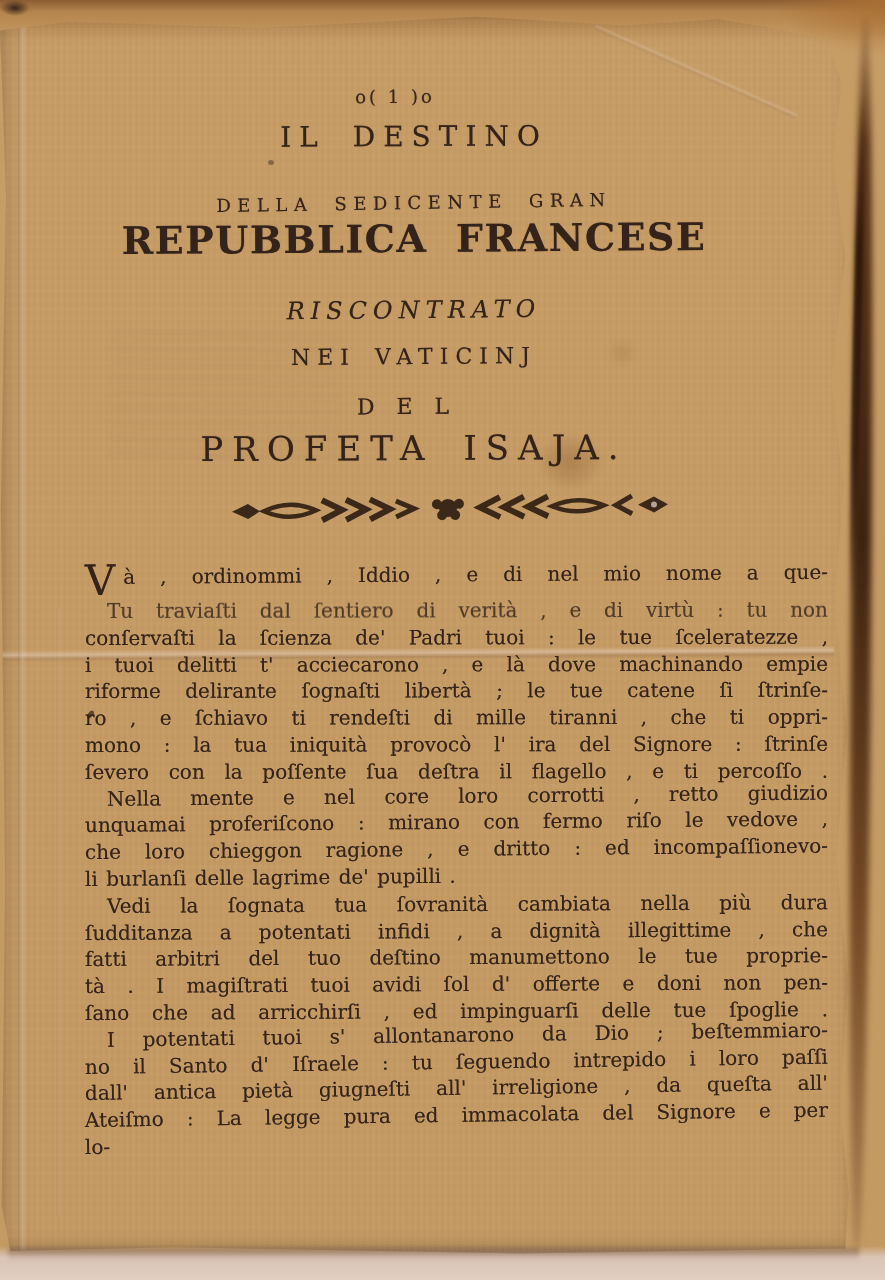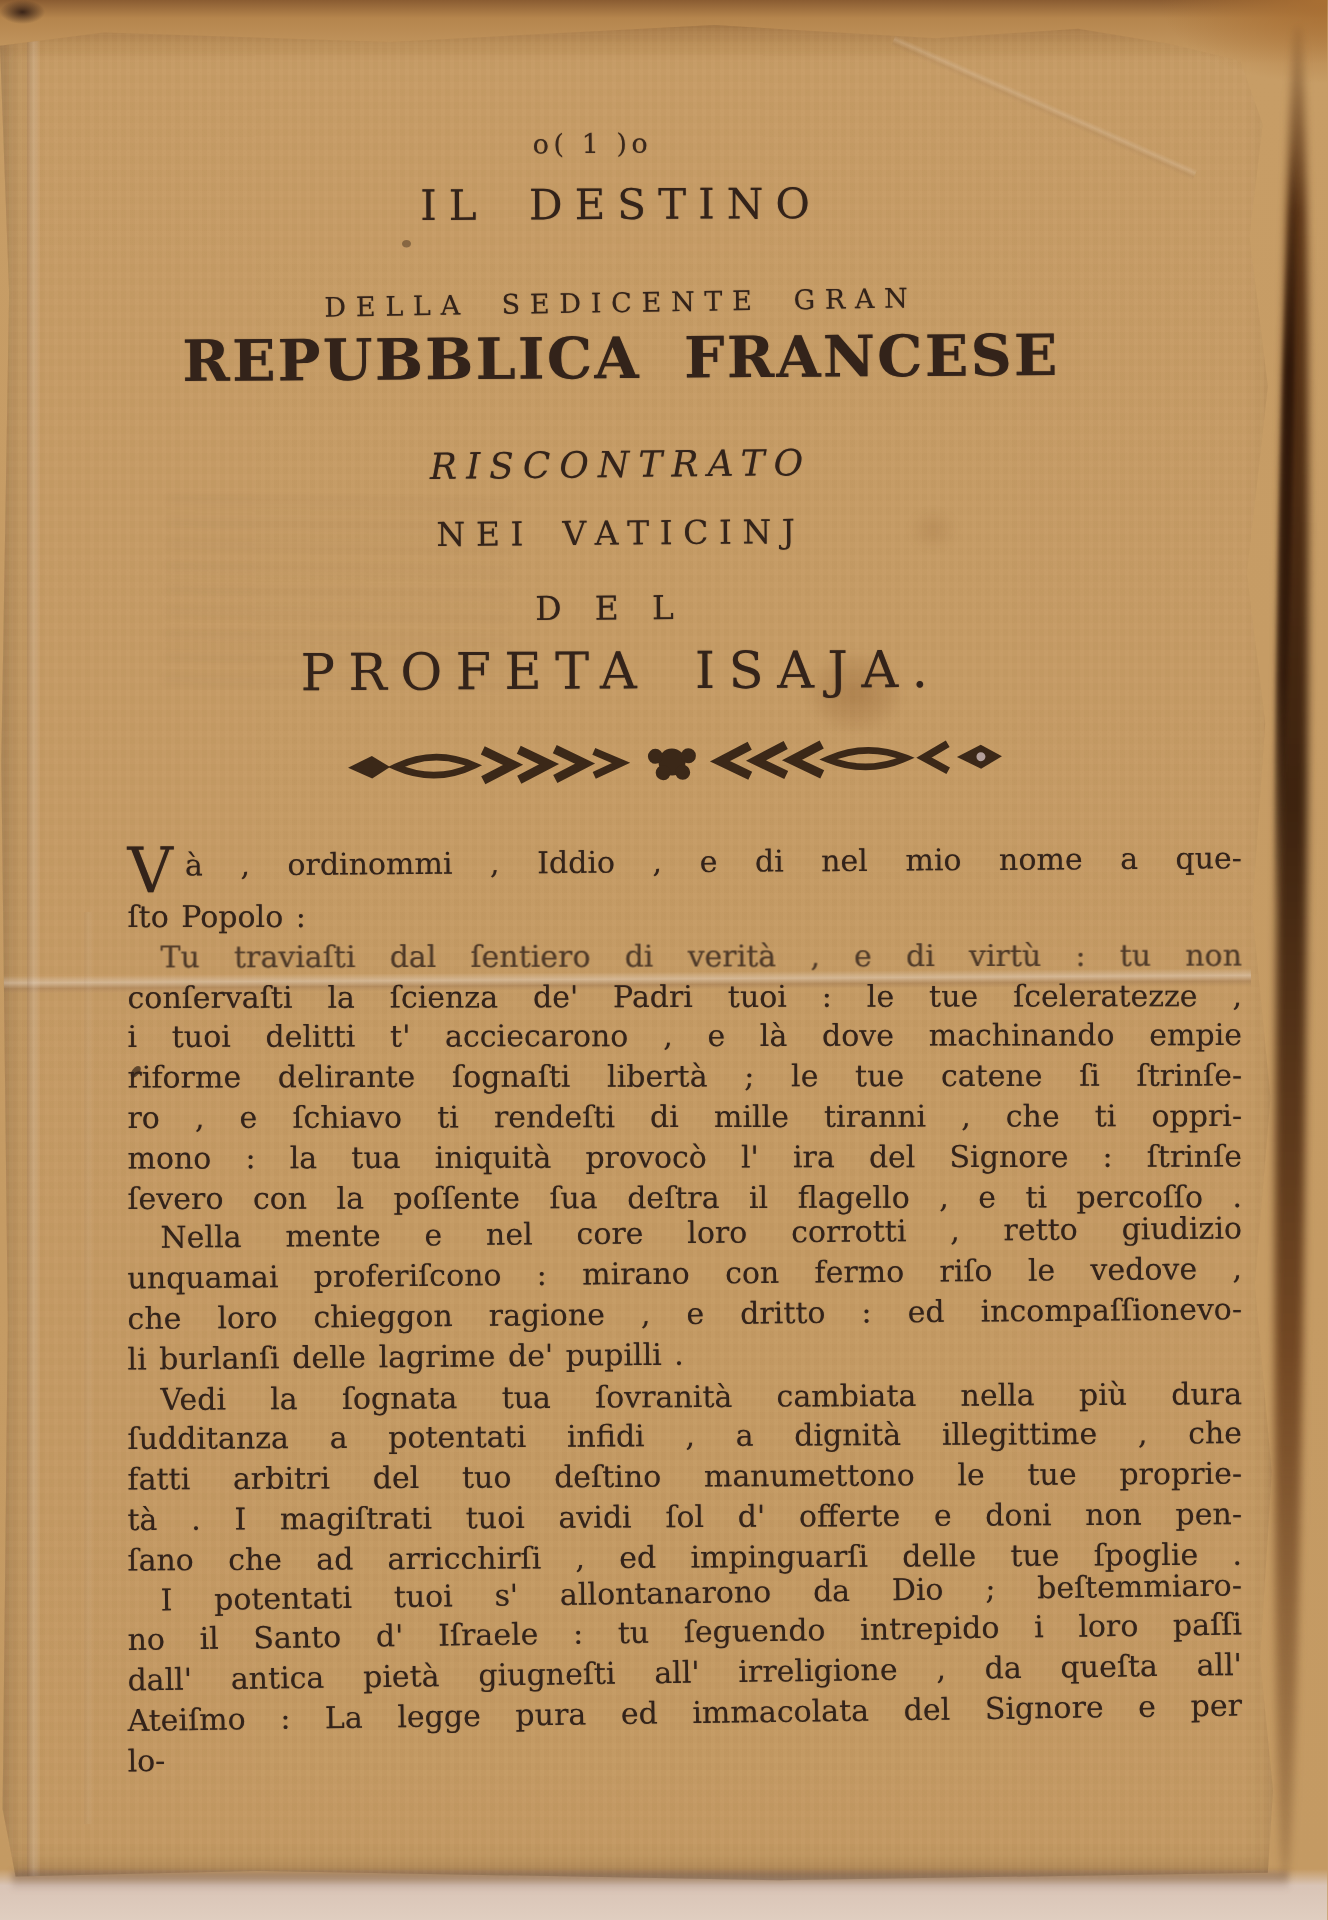--- a/index.html
+++ b/index.html
@@ -151,21 +151,20 @@
           <circle cx="424" cy="20" r="3" fill="#b4a09c" stroke="none"></circle>
         </svg>
       </div>
 
       <div class="body-text">
         <div class="para p1">
           <div class="line firstline">
             <span class="dropcap">V</span>
             <span class="l1text">à , ordinommi , Iddio , e di nel mio nome a que-</span>
           </div>
-          <div class="line short">ſto Popolo :</div>
         </div>
         <div class="para p2">
           <div class="line ind faded">Tu traviaſti dal ſentiero di verità , e di virtù : tu non</div>
           <div class="line">conſervaſti la ſcienza de' Padri tuoi : le tue ſceleratezze ,</div>
           <div class="line">i tuoi delitti t' acciecarono , e là dove machinando empie</div>
           <div class="line">riforme delirante ſognaſti libertà ; le tue catene ſi ſtrinſe-</div>
           <div class="line">ro , e ſchiavo ti rendeſti di mille tiranni , che ti oppri-</div>
           <div class="line">mono : la tua iniquità provocò l' ira del Signore : ſtrinſe</div>
           <div class="line">ſevero con la poſſente ſua deſtra il flagello , e ti percoſſo .</div>
         </div>

